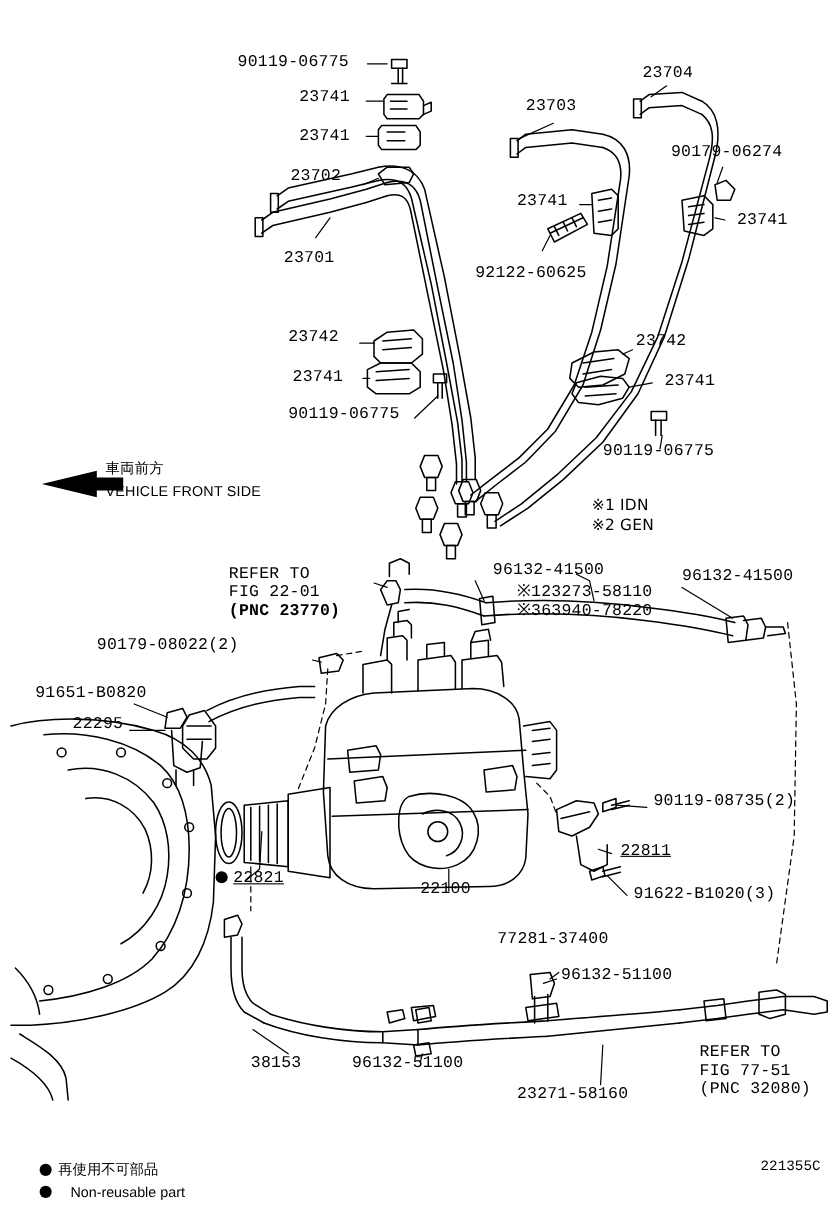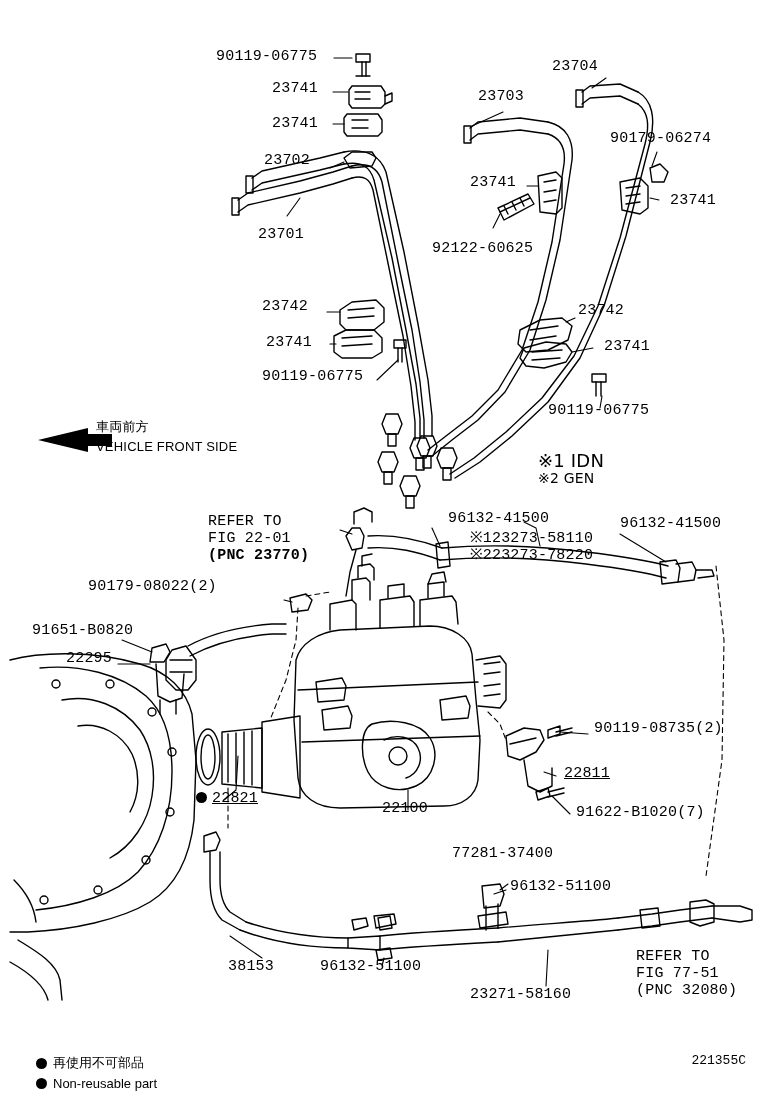--- a/index.html
+++ b/index.html
@@ -53,20 +53,21 @@
     flex: 0 0 auto;
   }
   .legend-text {
     font-family: "DejaVu Sans", sans-serif;
     font-size: 13px;
     white-space: pre;
   }
   .legend-text.latin {
     font-family: "Liberation Sans", sans-serif;
     font-size: 13px;
+    margin-left: 11px;
   }
   .corner-code {
     position: absolute;
     right: 14px;
     bottom: 16px;
     font-family: "Liberation Mono", monospace;
     font-size: 13px;
   }
   svg.art {
     position: absolute;
@@ -319,60 +320,60 @@
       <path d="M524 522 L536 528 L540 546" stroke-width="1.1"></path>
 
       <path d="M38 440 L88 428 L88 434 L112 434 L112 446 L88 446 L88 452 Z" fill="#000" stroke="none"></path>
     </g>
   </svg>
 
   <div class="label" style="left:216px; top:48px;">90119-06775</div>
   <div class="label" style="left:272px; top:80px;">23741</div>
   <div class="label" style="left:272px; top:115px;">23741</div>
   <div class="label" style="left:478px; top:88px;">23703</div>
-  <div class="label" style="left:552px; top:58px;">23704</div>
+  <div class="label" style="left:584px; top:58px;">23704</div>
   <div class="label" style="left:610px; top:130px;">90179-06274</div>
   <div class="label" style="left:264px; top:152px;">23702</div>
   <div class="label" style="left:470px; top:174px;">23741</div>
   <div class="label" style="left:670px; top:192px;">23741</div>
   <div class="label" style="left:258px; top:226px;">23701</div>
   <div class="label" style="left:432px; top:240px;">92122-60625</div>
   <div class="label" style="left:262px; top:298px;">23742</div>
   <div class="label" style="left:578px; top:302px;">23742</div>
   <div class="label" style="left:266px; top:334px;">23741</div>
   <div class="label" style="left:604px; top:338px;">23741</div>
   <div class="label" style="left:262px; top:368px;">90119-06775</div>
   <div class="label" style="left:548px; top:402px;">90119-06775</div>
 
-  <div class="label jp" style="left:538px; top:452px; font-size:18px;">※1 IDN</div>
+  <div class="label jp" style="left:538px; top:452px; font-size:14px;">※1 IDN</div>
   <div class="label jp" style="left:538px; top:470px; font-size:14px;">※2 GEN</div>
 
   <div class="label jp" style="left:96px; top:418px;">車両前方</div>
   <div class="label sans" style="left:96px; top:438px;">VEHICLE FRONT SIDE</div>
 
   <div class="label" style="left:208px; top:513px;">REFER TO</div>
   <div class="label" style="left:208px; top:530px;">FIG 22-01</div>
   <div class="label" style="left:208px; top:547px;font-weight:bold;">(PNC 23770)</div>
 
   <div class="label" style="left:448px; top:510px;">96132-41500</div>
   <div class="label" style="left:470px; top:530px;">※123273-58110</div>
-  <div class="label" style="left:470px; top:547px;">※223273-78220</div>
+  <div class="label" style="left:470px; top:547px;">※363940-78220</div>
   <div class="label" style="left:620px; top:515px;">96132-41500</div>
 
   <div class="label" style="left:88px;  top:578px;">90179-08022(2)</div>
   <div class="label" style="left:32px;  top:622px;">91651-B0820</div>
   <div class="label" style="left:66px;  top:650px;">22295</div>
 
   <div class="bulletdot" style="left:196px; top:792px;"></div>
   <div class="label" style="left:212px; top:790px;text-decoration:underline;">22821</div>
   <div class="label" style="left:382px; top:800px;">22100</div>
 
   <div class="label" style="left:594px; top:720px;">90119-08735(2)</div>
   <div class="label" style="left:564px; top:765px;text-decoration:underline;">22811</div>
-  <div class="label" style="left:576px; top:804px;">91622-B1020(7)</div>
+  <div class="label" style="left:576px; top:804px;">91622-B1020(3)</div>
 
   <div class="label" style="left:436px; top:845px;margin-left:16px;">77281-37400</div>
   <div class="label" style="left:510px; top:878px;">96132-51100</div>
   <div class="label" style="left:320px; top:958px;">96132-51100</div>
   <div class="label" style="left:228px; top:958px;">38153</div>
   <div class="label" style="left:470px; top:986px;">23271-58160</div>
 
   <div class="label" style="left:636px; top:948px;">REFER TO</div>
   <div class="label" style="left:636px; top:965px;">FIG 77-51</div>
   <div class="label" style="left:636px; top:982px;">(PNC 32080)</div>

